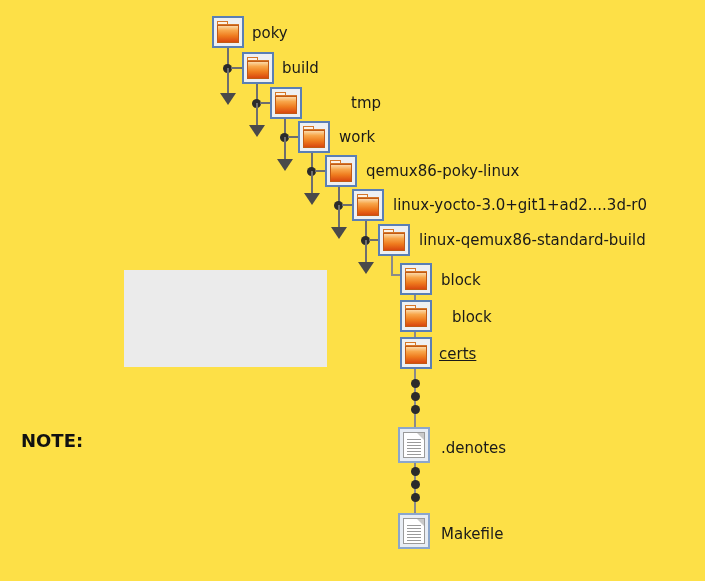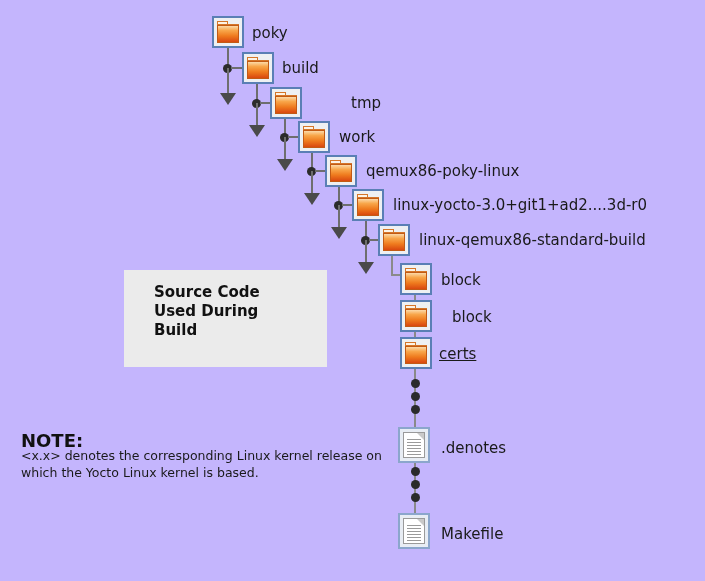--- a/index.html
+++ b/index.html
@@ -4,21 +4,21 @@
 <style>
   html, body {
     margin: 0;
     padding: 0;
     background: #ffffff;
   }
   #canvas {
     position: relative;
     width: 705px;
     height: 581px;
-    background: #c4b5fd;
+    background: #fde047;
     font-family: "DejaVu Sans", "Liberation Sans", sans-serif;
     overflow: hidden;
   }
 
   
   .vline {
     position: absolute;
     width: 2px;
     background: #6e6e6e;
   }
@@ -356,21 +356,16 @@
             <i></i>
             <i></i>
             <i></i>
           </div>
         </div>
       </div>
       <div class="node-label" style="left: 441px; top: 527px;">Makefile</div>
     </div>
 
   <div id="callout-box"></div>
-  <div id="callout-text">Source Code
-Used During
-Build</div>
 
   <div id="note-title">NOTE:</div>
-  <div id="note-body">&lt;x.x&gt; denotes the corresponding Linux kernel release on
-which the Yocto Linux kernel is based.</div>
 
 </div>
 
 </body></html>

